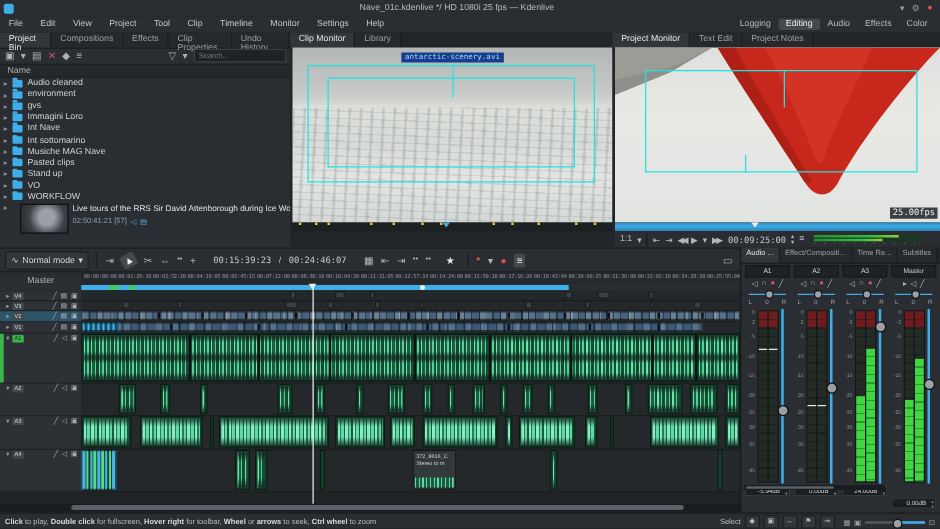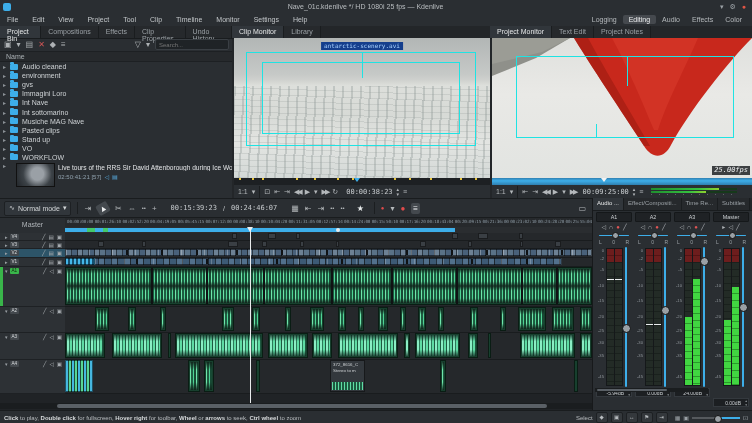--- a/index.html
+++ b/index.html
@@ -55,21 +55,21 @@
   .mon-video{position:absolute;left:2px;top:12px;right:0;height:140px;overflow:hidden;}
   .scene-clip{background:linear-gradient(180deg,#b2b6b5 0,#c6c9c7 26%,#cfd1ce 30%,
       #dddfdb 34%,#d7dad6 55%,#e3e5e2 75%,#d3d8d6 100%);}
   .scene-clip .ice{position:absolute;left:0;top:34%;width:100%;height:66%;
       background:repeating-linear-gradient(93deg,rgba(140,150,148,.35) 0 2px,rgba(255,255,255,0) 2px 9px),
                  repeating-linear-gradient(2deg,rgba(120,130,128,.18) 0 1px,rgba(255,255,255,0) 1px 6px);}
   .vidlabel{position:absolute;top:4px;left:50%;transform:translateX(-50%);
       background:#153f8d;color:#a9d2ff;font-size:6px;padding:0 3px;line-height:8px;}
   .cyan{position:absolute;border:1px solid #1fe3e3;}
   .cyanline{position:absolute;background:#1fe3e3;}
-  .scene-proj{background:linear-gradient(180deg,#dfe0dd 0,#e9e9e6 40%,#e2e4e1 100%);font-style:italic;}
+  .scene-proj{background:linear-gradient(180deg,#dfe0dd 0,#e9e9e6 40%,#e2e4e1 100%);}
   .fps{position:absolute;right:2px;bottom:3px;background:rgba(30,34,37,.85);color:#f0f2f3;
        font-size:7px;padding:0 2px;line-height:9px;}
   .mon-ruler{position:absolute;left:2px;top:152px;right:0;height:7px;background:#1d2023;}
   .mon-ruler.blue{background:linear-gradient(180deg,#2f7fb0 0,#3daee9 40%,#2f7fb0 100%);}
   .ymark{position:absolute;top:0;width:2px;height:2px;background:#e7c43b;}
   .caret-dn{position:absolute;top:0;width:0;height:0;border-left:3px solid transparent;border-right:3px solid transparent;border-top:4px solid #f2f4f5;}
   .mon-toolbar{position:absolute;left:2px;top:159px;right:0;height:13px;background:#2a2e32;
       display:flex;align-items:center;gap:4px;padding-left:4px;color:#b4b8bb;font-size:7px;}
   .mtc{color:#c9cdd0;font-size:7px;}
   .meter-h{width:86px;height:7px;display:flex;flex-direction:column;gap:1px;margin-left:4px;}
@@ -327,36 +327,20 @@
         <div class="ymark" style="left: 62px;"></div>
         <div class="ymark" style="left: 80px;"></div>
         <div class="ymark" style="left: 103px;"></div>
         <div class="ymark" style="left: 118px;"></div>
         <div class="ymark" style="left: 160px;"></div>
         <div class="ymark" style="left: 175px;"></div>
         <div class="ymark" style="left: 196px;"></div>
         <div class="ymark" style="left: 226px;"></div>
         <div class="ymark" style="left: 241px;"></div>
       </div>
-    <div class="mon-toolbar">
-      <span>1:1</span>
-      <span>▾</span>
-      <span class="vsep"></span>
-      <span>⊡</span>
-      <span>⇤</span>
-      <span>⇥</span>
-      <span style="letter-spacing:-2px">◀◀</span>
-      <span>▶</span>
-      <span>▾</span>
-      <span style="letter-spacing:-2px">▶▶</span>
-      <span>↻</span>
-      <span class="mtc mono" style="margin-left:4px">00:00:38:23</span>
-      <span style="font-size:5px;line-height:5px"><i style="font-style:normal">▴</i><br><i style="font-style:normal">▾</i></span>
-      <span>≡</span>
-    </div>
   </div>
 
   <div class="abs monpane" style="left:490px;width:262px;">
     <div id="pm-tabs" class="tabbar">
         <div class="tab active">Project Monitor</div>
         <div class="tab">Text Edit</div>
         <div class="tab">Project Notes</div>
       </div>
     <div class="mon-video scene-proj">
       <svg width="260" height="140" style="position:absolute;left:0;top:0">

